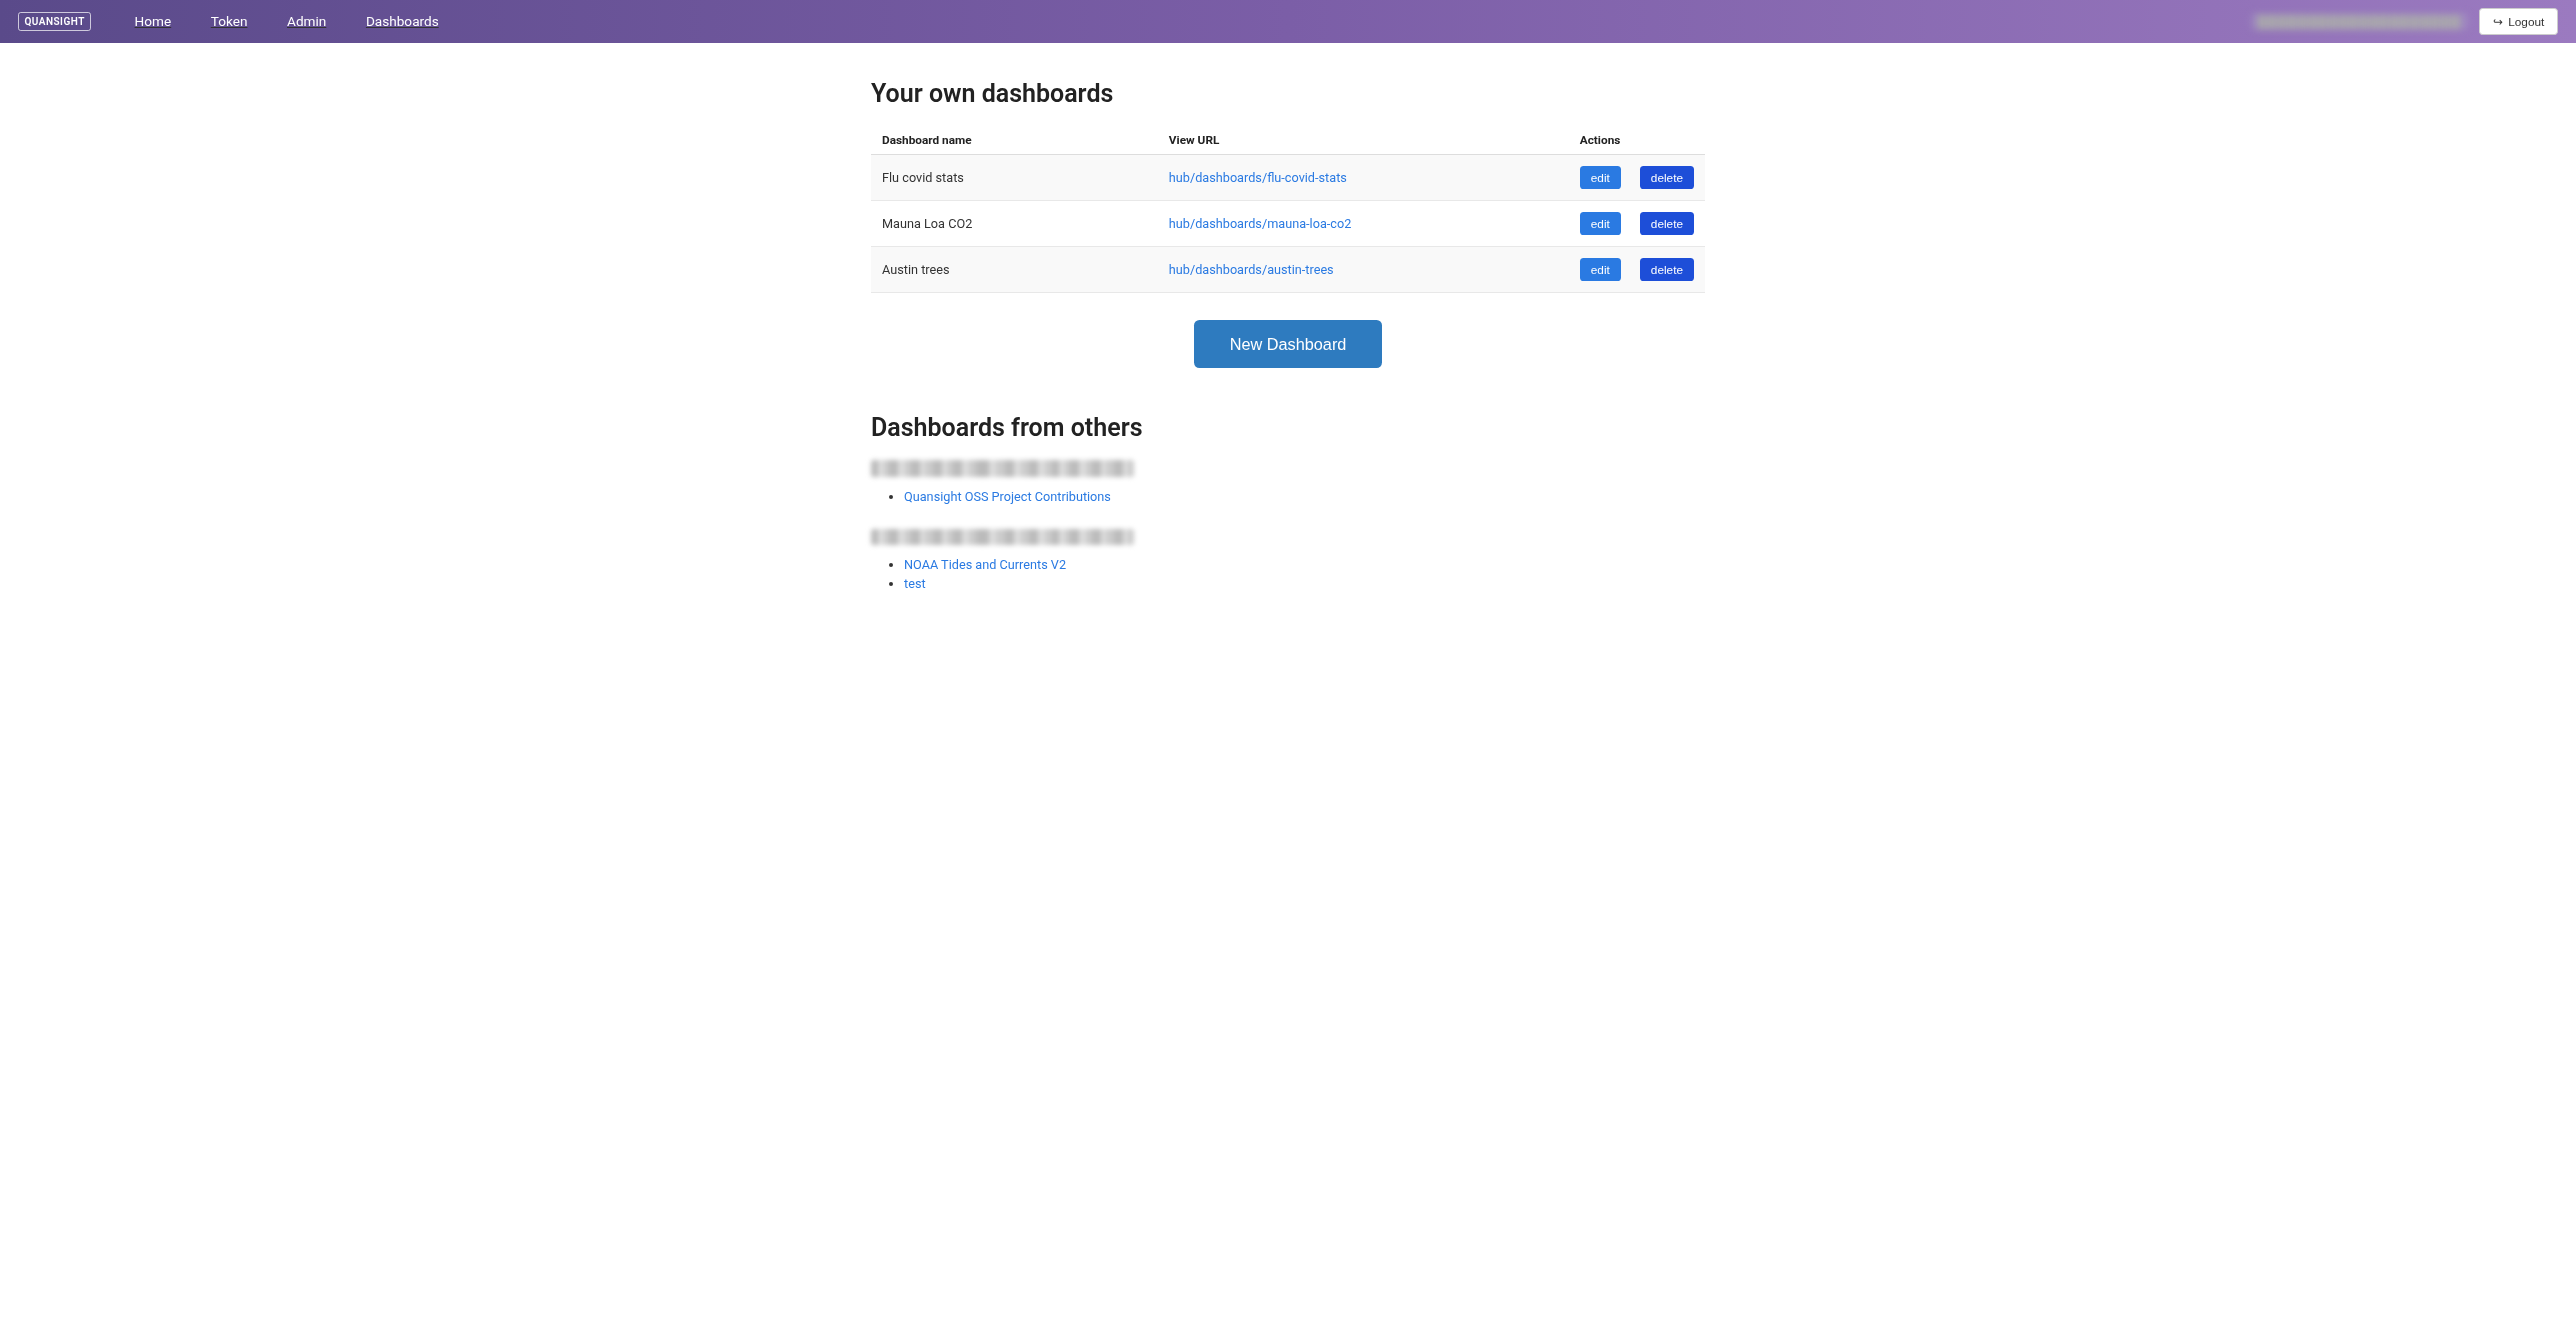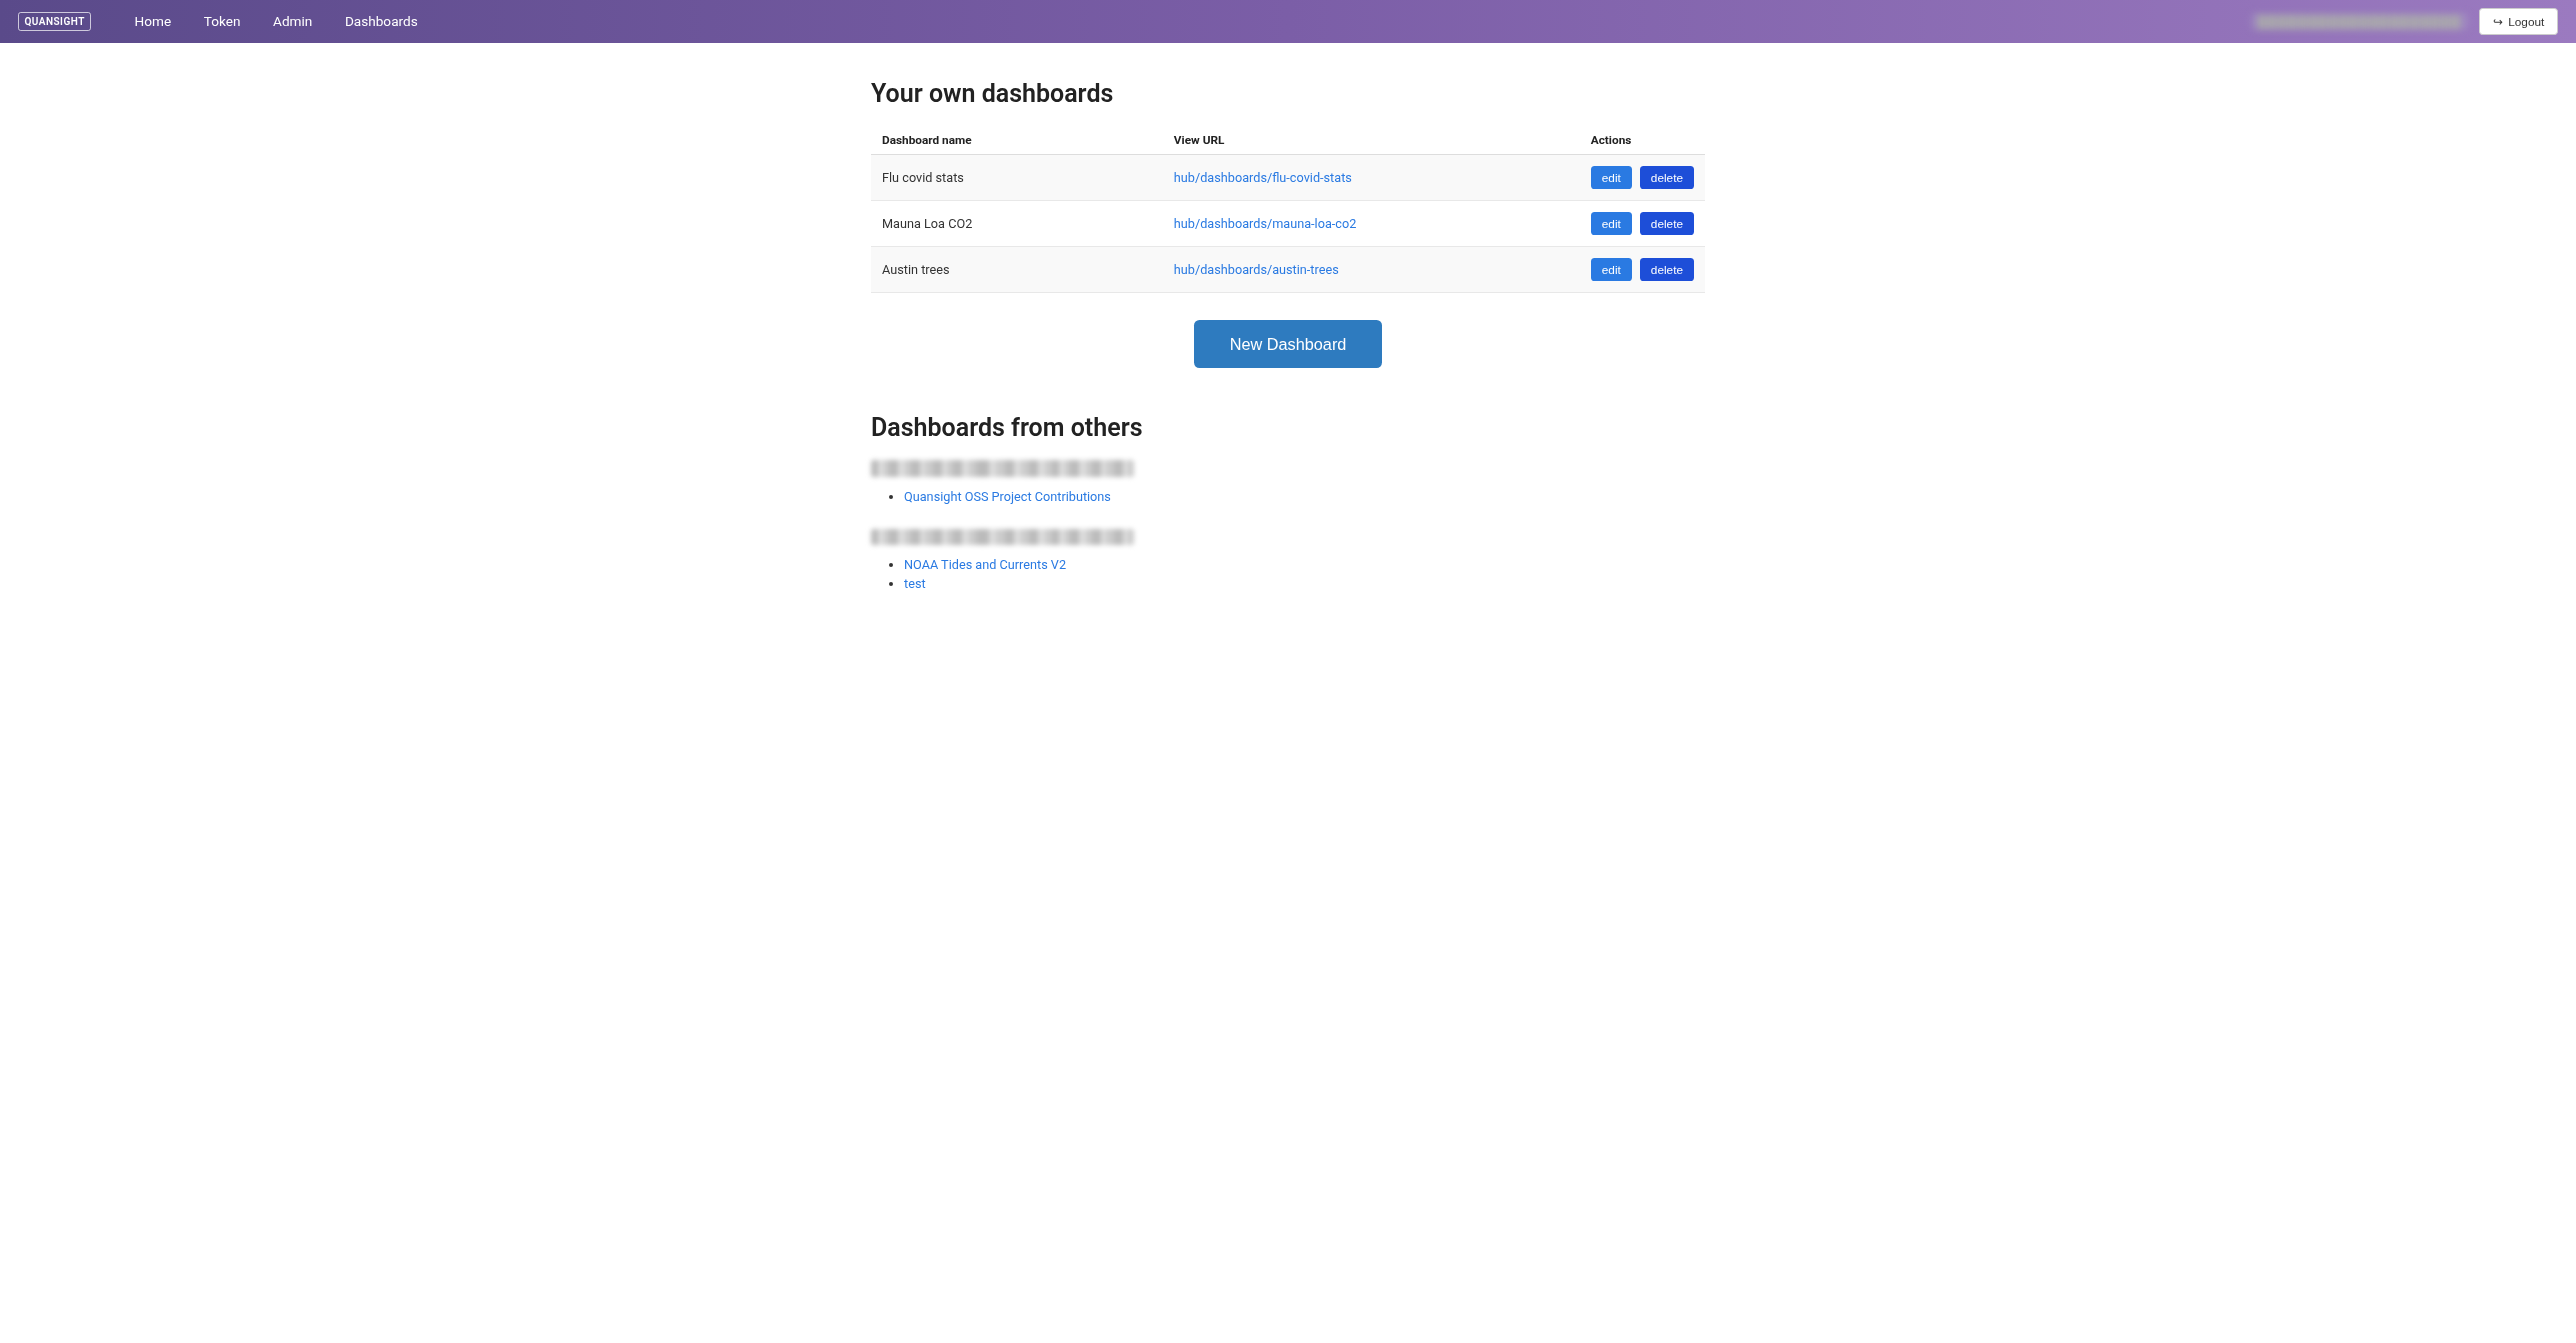--- a/index.html
+++ b/index.html
@@ -22,22 +22,23 @@
       font-size: 10px;
       font-weight: 600;
       letter-spacing: 0.5px;
       text-transform: uppercase;
       border: 1.4px solid rgba(255,255,255,0.7);
       border-radius: 2.7px;
       padding: 2.7px 5.4px;
     }
     .nav-links {
       display: flex;
-      gap: 0;
+      gap: 7px;
       flex: 1;
+      text-decoration: underline;
     }
     .nav-link {
       color: #fff;
       text-decoration: none;
       padding: 0 16.3px;
       font-size: 13.6px;
       line-height: 43px;
     }
     .nav-right {
       display: flex;
@@ -106,21 +107,21 @@
       font-size: 12.7px;
       vertical-align: middle;
     }
     .url-link {
       color: #2a7ae2;
       text-decoration: none;
       font-size: 12.7px;
     }
     .action-buttons {
       display: flex;
-      gap: 8px;
+      gap: 19px;
     }
     .btn-edit {
       background: #2a7ae2;
       color: #fff;
       border: none;
       border-radius: 3.6px;
       padding: 4.5px 11px;
       font-size: 11.8px;
       cursor: pointer;
     }

